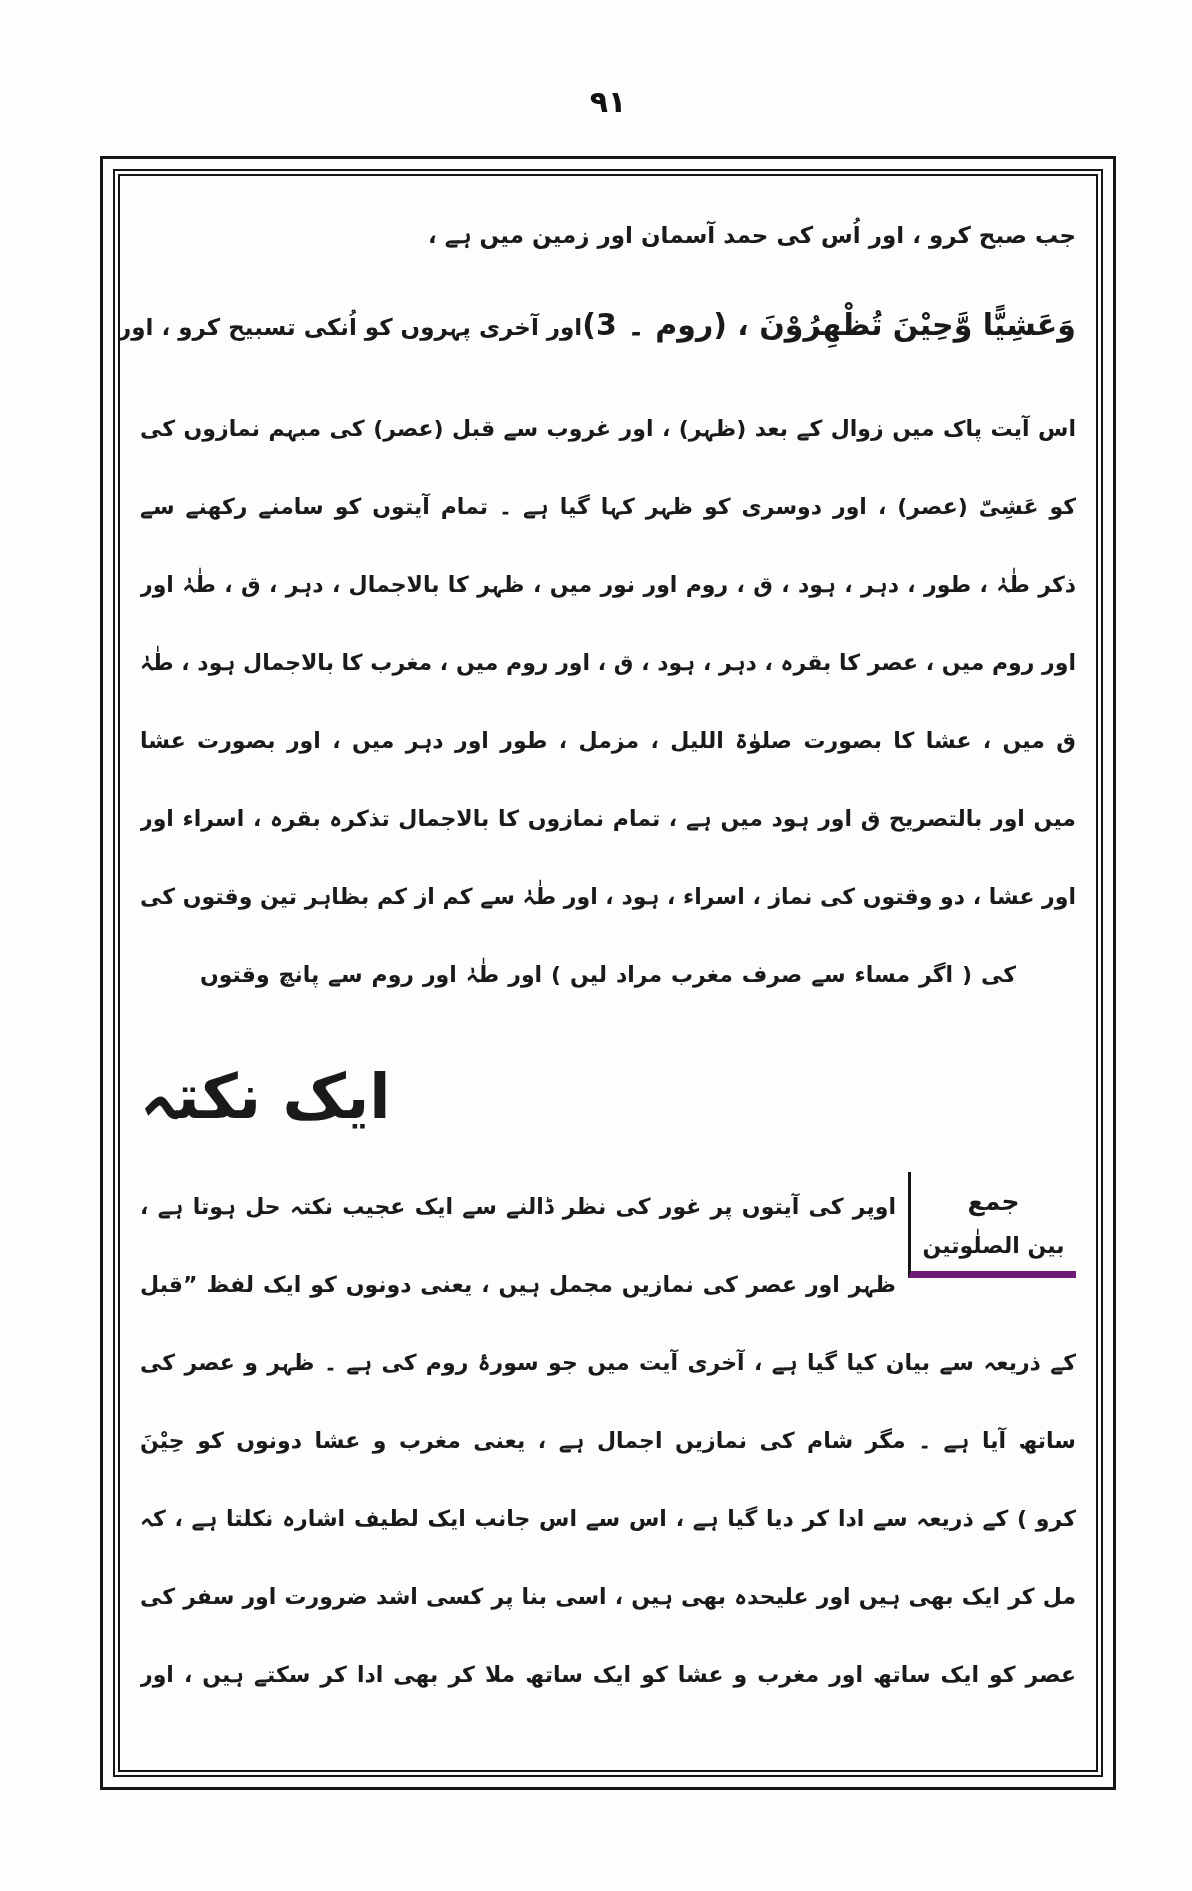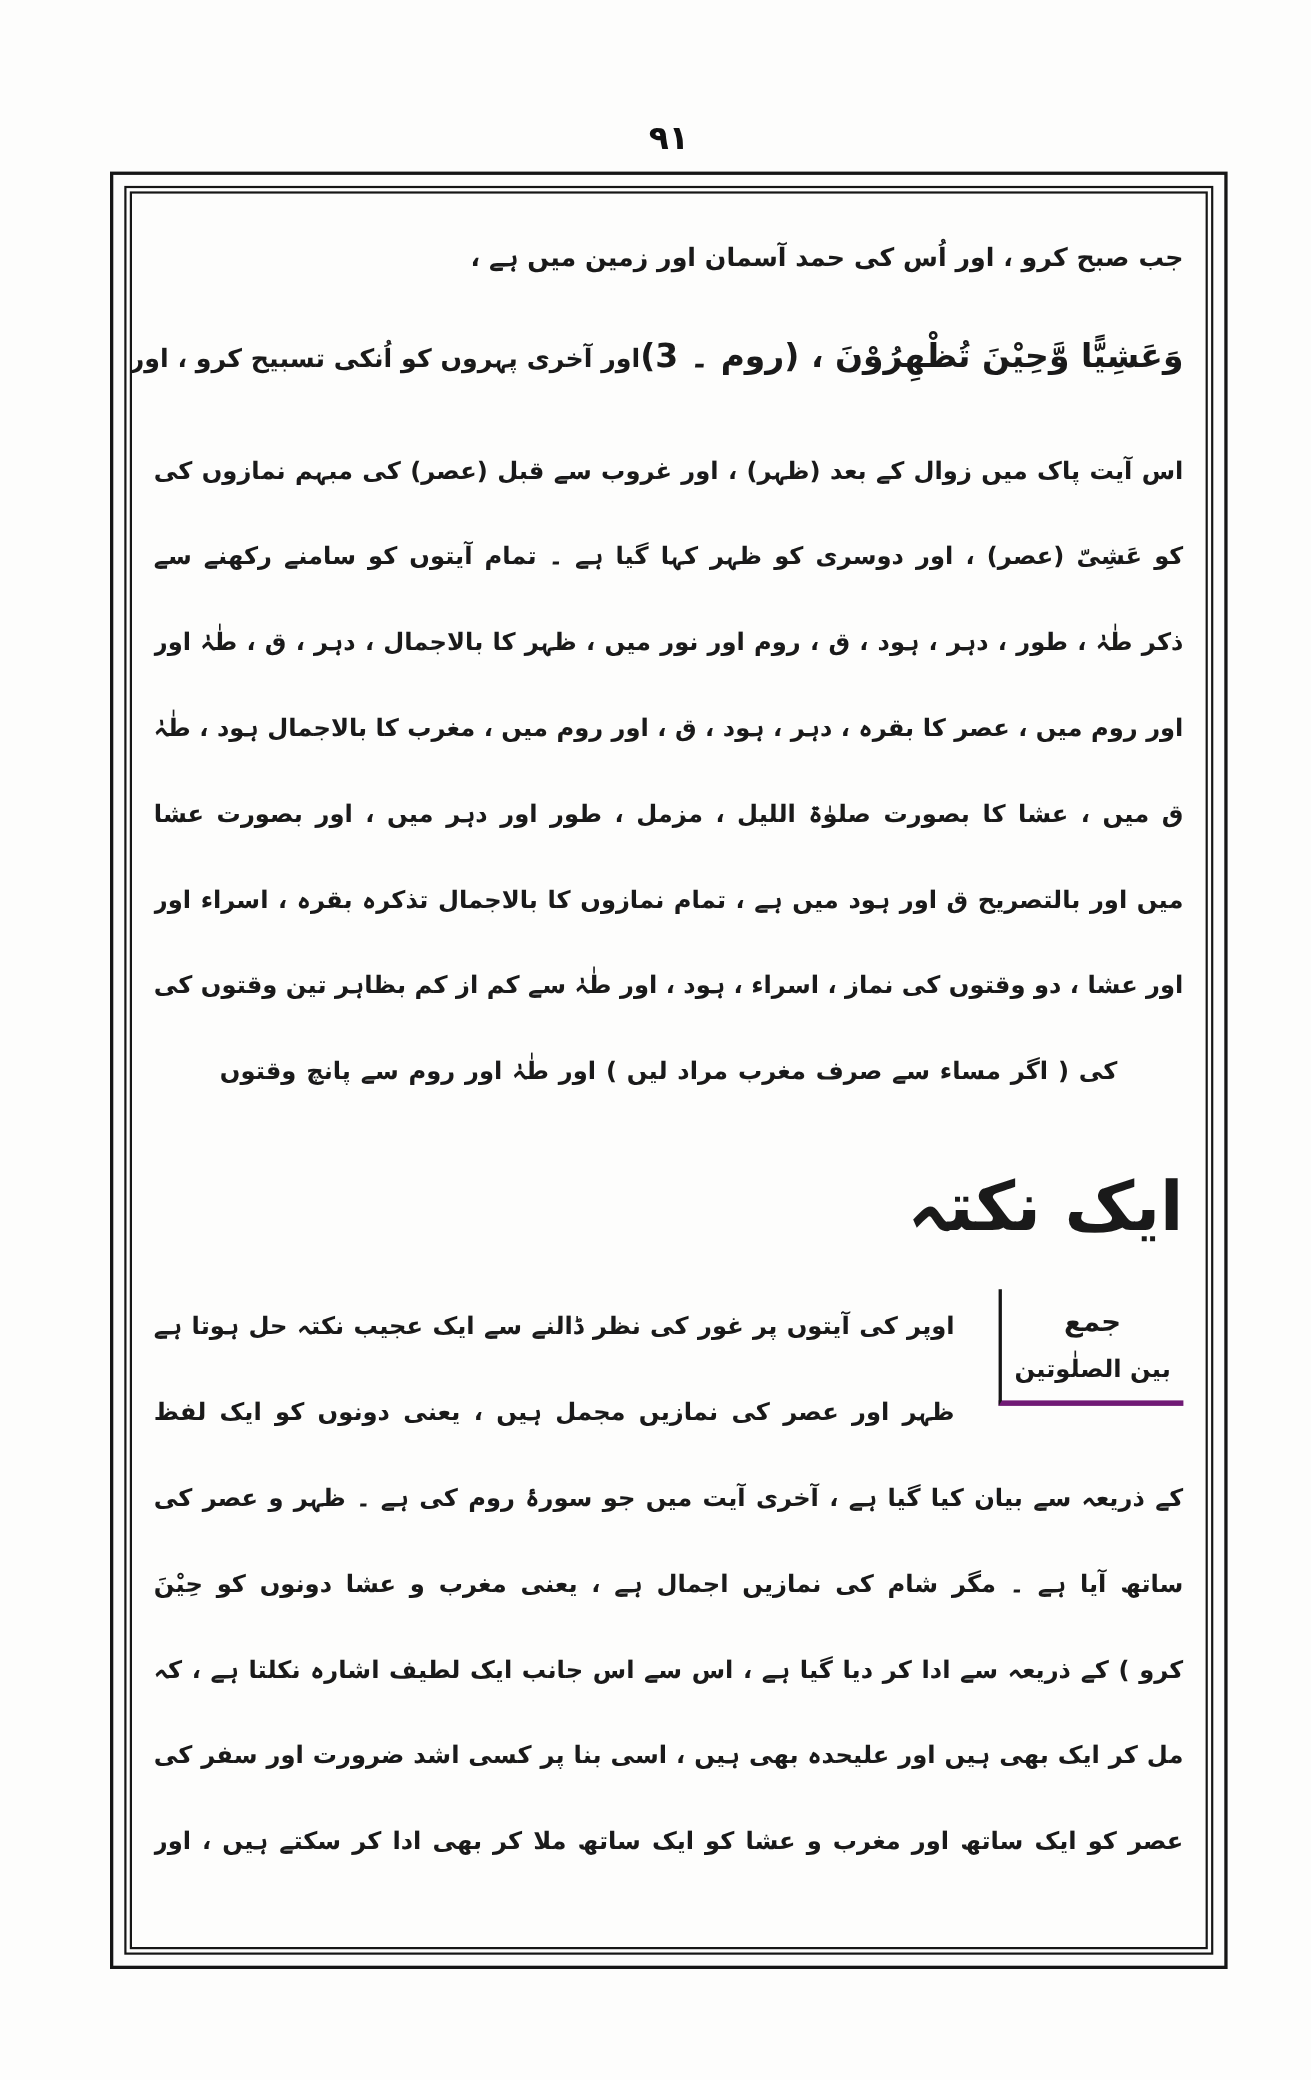--- a/index.html
+++ b/index.html
@@ -6,21 +6,21 @@
   body{
     width:1192px;height:1891px;
     background:#fdfdfc;
     font-family:"DejaVu Sans",sans-serif;
     color:#1a1a1a;
     overflow:hidden;
     position:relative;
   }
   .page{position:absolute;inset:0;}
   .page-number{
-    position:absolute;left:100px;top:108px;width:1016px;
+    position:absolute;left:100px;top:84px;width:1016px;
     text-align:center;font-size:30px;font-weight:bold;color:#111;
   }
   .frame-outer{
     position:absolute;left:100px;top:156px;width:1016px;height:1634px;
     border:3px solid #161616;box-sizing:border-box;
   }
   .frame-inner{
     position:absolute;inset:10px;
     border:7px double #161616;
     padding:12px 20px 0 20px;
@@ -45,30 +45,30 @@
   .line{
     height:78px;line-height:78px;overflow:hidden;
     font-size:22px;font-weight:bold;
     text-align:justify;text-align-last:justify;
   }
   .line.line-end{
     text-align-last:center;padding:0 60px;
   }
   .section-heading{
     margin-top:18px;height:130px;line-height:130px;
-    text-align:right;font-size:62px;font-weight:bold;
+    text-align:left;font-size:62px;font-weight:bold;
     letter-spacing:2px;
   }
   .section-two{margin-top:6px;}
   .margin-note-box{
     float:right;              
     width:168px;height:106px;
-    margin-left:40px;margin-bottom:14px;margin-top:4px;
+    margin-left:12px;margin-bottom:14px;margin-top:4px;
     border-left:3px solid #161616;
-    border-bottom:5px solid #701a75;
+    border-bottom:7px solid #701a75;
     text-align:center;
     padding-top:8px;box-sizing:border-box;
   }
   .margin-note-line1{font-size:25px;font-weight:bold;line-height:44px;}
   .margin-note-line2{font-size:22px;font-weight:bold;line-height:44px;}
 </style>
 </head>
 <body>
 
 <div class="page">

